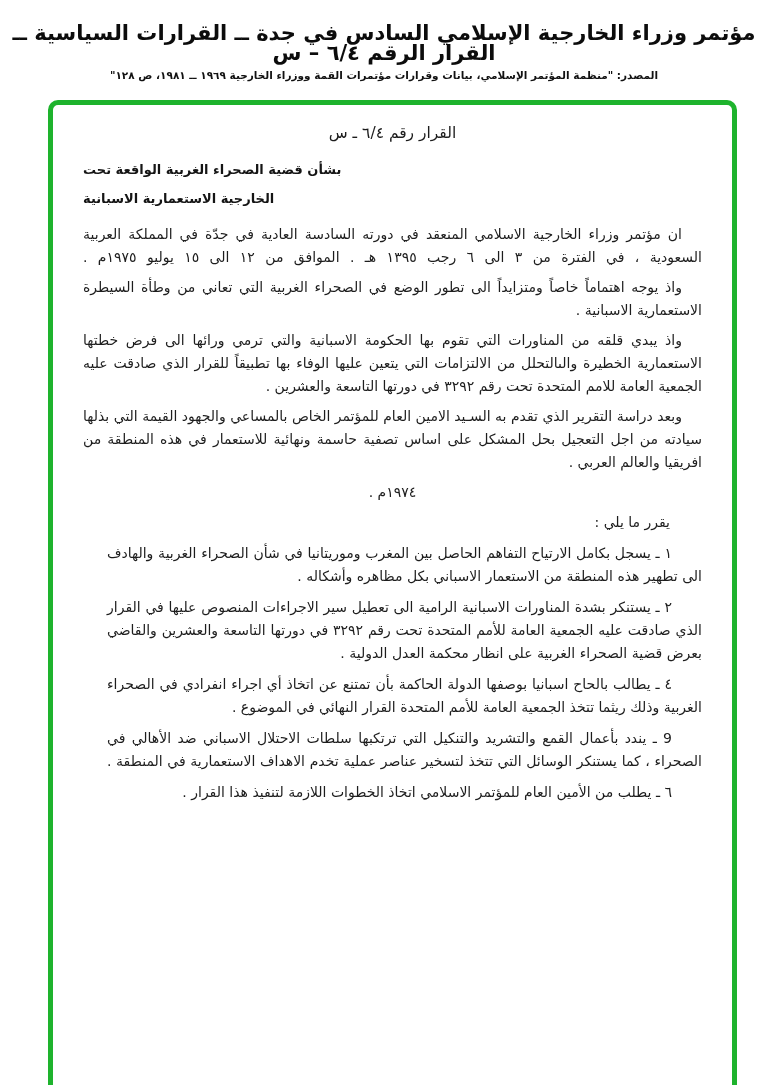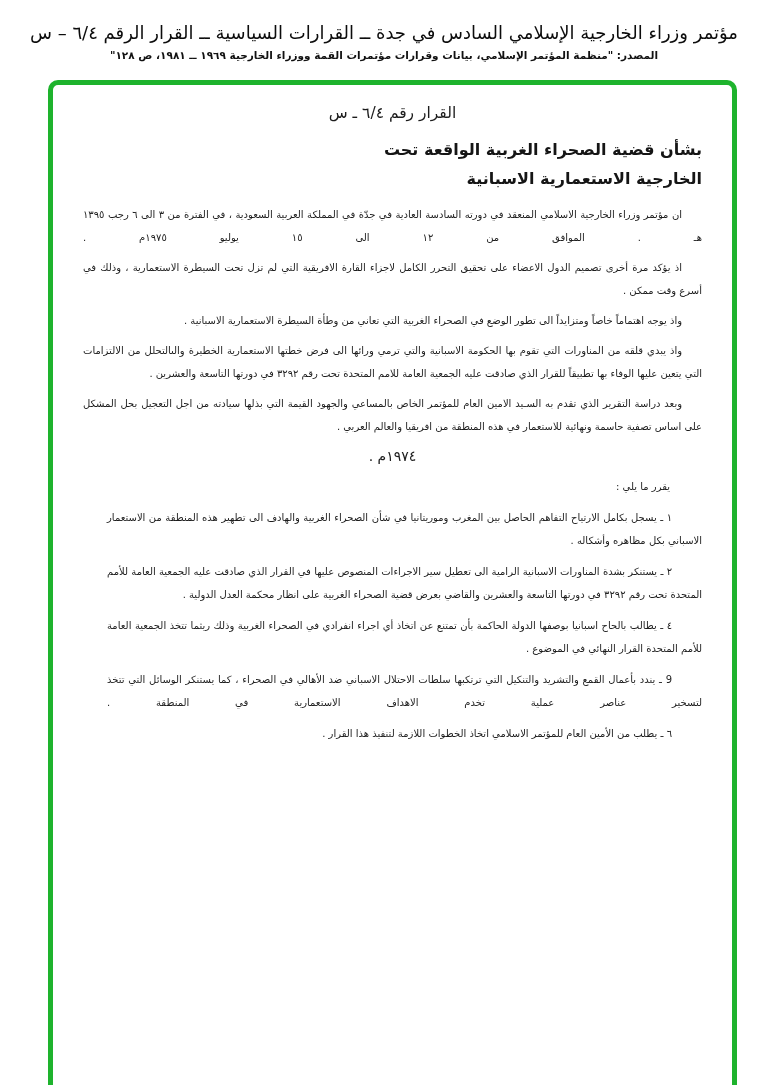--- a/index.html
+++ b/index.html
@@ -13,22 +13,22 @@
   }
 
   
   .doc-header {
     direction: rtl;
     text-align: center;
     margin-top: 23px;
     color: #0c0c0c;
   }
   .doc-header .line1 {
-    font-size: 18px;
-    font-weight: normal;
+    font-size: 21px;
+    font-weight: bold;
     line-height: 20px;
   }
   .doc-header .line2 {
     font-size: 10.5px;
     font-weight: bold;
     line-height: 15px;
     margin-top: 5px;
     color: #111111;
   }
 
@@ -50,31 +50,31 @@
 
   
   .res-number {
     text-align: center;
     font-size: 15.5px;
     color: #1c1c1c;
     margin: 4px 0 10px 0;
     line-height: 24px;
   }
   .res-title {
-    text-align: right;
+    text-align: left;
     font-weight: bold;
-    font-size: 16px;
+    font-size: 13px;
     color: #151515;
     line-height: 29px;
   }
   .res-title-block { margin-bottom: 10px; }
 
   
   .para {
-    font-size: 10px;
+    font-size: 14px;
     line-height: 23px;
     text-align: justify;
     text-indent: 20px;
     color: #1d1d1d;
     margin: 0 0 7px 0;
   }
   .para.item   { text-indent: 30px; margin-bottom: 8px; margin-left: 24px; }
   .para.decides { text-indent: 32px; margin-bottom: 8px; }
   .stretch-last { text-align-last: justify; }
   .tail-left {
@@ -107,21 +107,20 @@
 <div class="frame" style="border-color: rgb(30, 179, 45);">
 
   <div class="res-number">القرار رقم ٦/٤ ـ س</div>
 
   <div class="res-title-block">
     <div class="res-title">بشأن قضية الصحراء الغربية الواقعة تحت</div>
     <div class="res-title">الخارجية الاستعمارية الاسبانية</div>
   </div>
 
   <div class="para stretch-last">ان مؤتمر وزراء الخارجية الاسلامي المنعقد في دورته السادسة العادية في جدّة في المملكة العربية السعودية ، في الفترة من ٣ الى ٦ رجب ١٣٩٥ هـ . الموافق من ١٢ الى ١٥ يوليو ١٩٧٥م .</div>
-  <div class="para">اذ يؤكد مرة أخرى تصميم الدول الاعضاء على تحقيق التحرر الكامل لاجزاء القارة الافريقية التي لم تزل تحت السيطرة الاستعمارية ، وذلك في أسرع وقت ممكن .</div>
   <div class="para">واذ يوجه اهتماماً خاصاً ومتزايداً الى تطور الوضع في الصحراء الغربية التي تعاني من وطأة السيطرة الاستعمارية الاسبانية .</div>
   <div class="para">واذ يبدي قلقه من المناورات التي تقوم بها الحكومة الاسبانية والتي ترمي ورائها الى فرض خطتها الاستعمارية الخطيرة والىالتحلل من الالتزامات التي يتعين عليها الوفاء بها تطبيقاً للقرار الذي صادقت عليه الجمعية العامة للامم المتحدة تحت رقم ٣٢٩٢ في دورتها التاسعة والعشرين .</div>
   <div class="para">وبعد دراسة التقرير الذي تقدم به السـيد الامين العام للمؤتمر الخاص بالمساعي والجهود القيمة التي بذلها سيادته من اجل التعجيل بحل المشكل على اساس تصفية حاسمة ونهائية للاستعمار في هذه المنطقة من افريقيا والعالم العربي .</div>
   <div class="tail-left">١٩٧٤م .</div>
 
   <div class="para decides">يقرر ما يلي :</div>
 
   <div class="para item">١ ـ يسجل بكامل الارتياح التفاهم الحاصل بين المغرب وموريتانيا في شأن الصحراء الغربية والهادف الى تطهير هذه المنطقة من الاستعمار الاسباني بكل مظاهره وأشكاله .</div>
   <div class="para item">٢ ـ يستنكر بشدة المناورات الاسبانية الرامية الى تعطيل سير الاجراءات المنصوص عليها في القرار الذي صادقت عليه الجمعية العامة للأمم المتحدة تحت رقم ٣٢٩٢ في دورتها التاسعة والعشرين والقاضي بعرض قضية الصحراء الغربية على انظار محكمة العدل الدولية .</div>
   <div class="para item">٤ ـ يطالب بالحاح اسبانيا بوصفها الدولة الحاكمة بأن تمتنع عن اتخاذ أي اجراء انفرادي في الصحراء الغربية وذلك ريثما تتخذ الجمعية العامة للأمم المتحدة القرار النهائي في الموضوع .</div>

